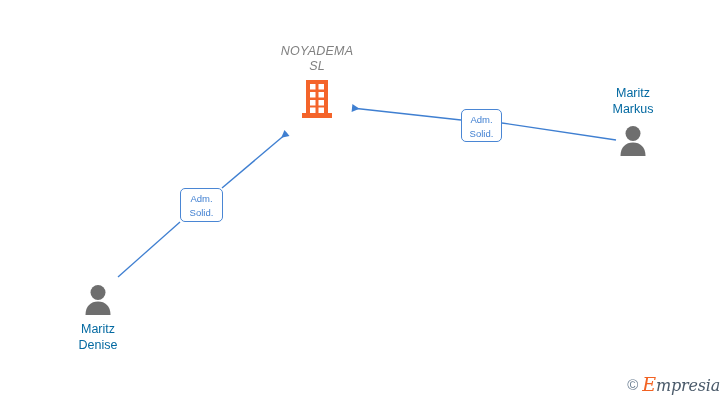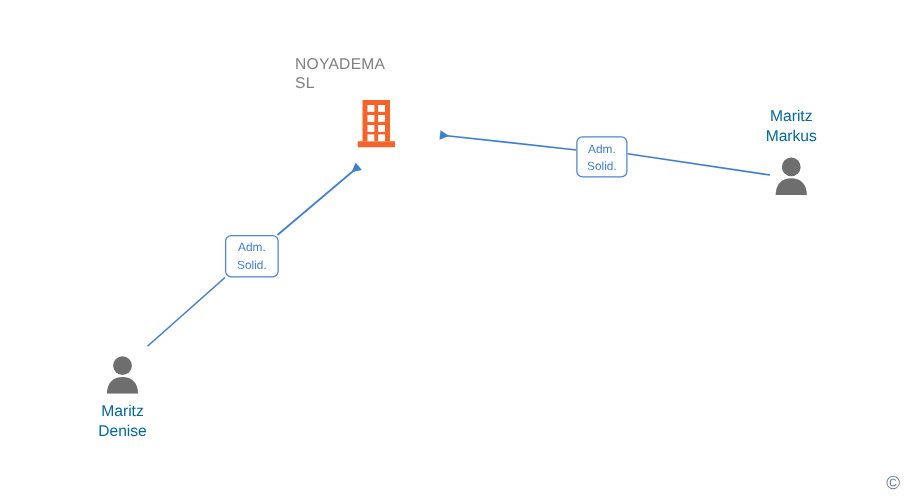--- a/index.html
+++ b/index.html
@@ -21,23 +21,25 @@
     position: absolute;
     left: 0;
     top: 0;
     width: 728px;
     height: 400px;
   }
 
   
   .company-node {
     position: absolute;
-    left: 236px;
+    left: 252px;
     top: 44px;
     width: 130px;
+    text-align: center;
+    font-style: italic;
   }
   .company-label {
     font-size: 12.5px;
     color: #808080;
     line-height: 15px;
     letter-spacing: 0.2px;
     white-space: pre-line;
   }
   .building-wrap {
     margin-top: 6px;
@@ -174,15 +176,16 @@
         <circle cx="16" cy="9.5" r="7.5" fill="#6e6e6e"></circle>
         <path d="M3.5,32 C3.5,23 8.8,18.5 16,18.5 C23.2,18.5 28.5,23 28.5,32 Z" fill="#6e6e6e"></path>
       </svg>
     </div>
     <div class="person-label">Maritz
 Denise</div>
   </div>
 
   <div class="logo">
     <span class="logo-c">©</span>
+    <span class="logo-text"><span class="cap">E</span><span>mpresia</span></span>
   </div>
 
 </div>
 
 </body></html>

